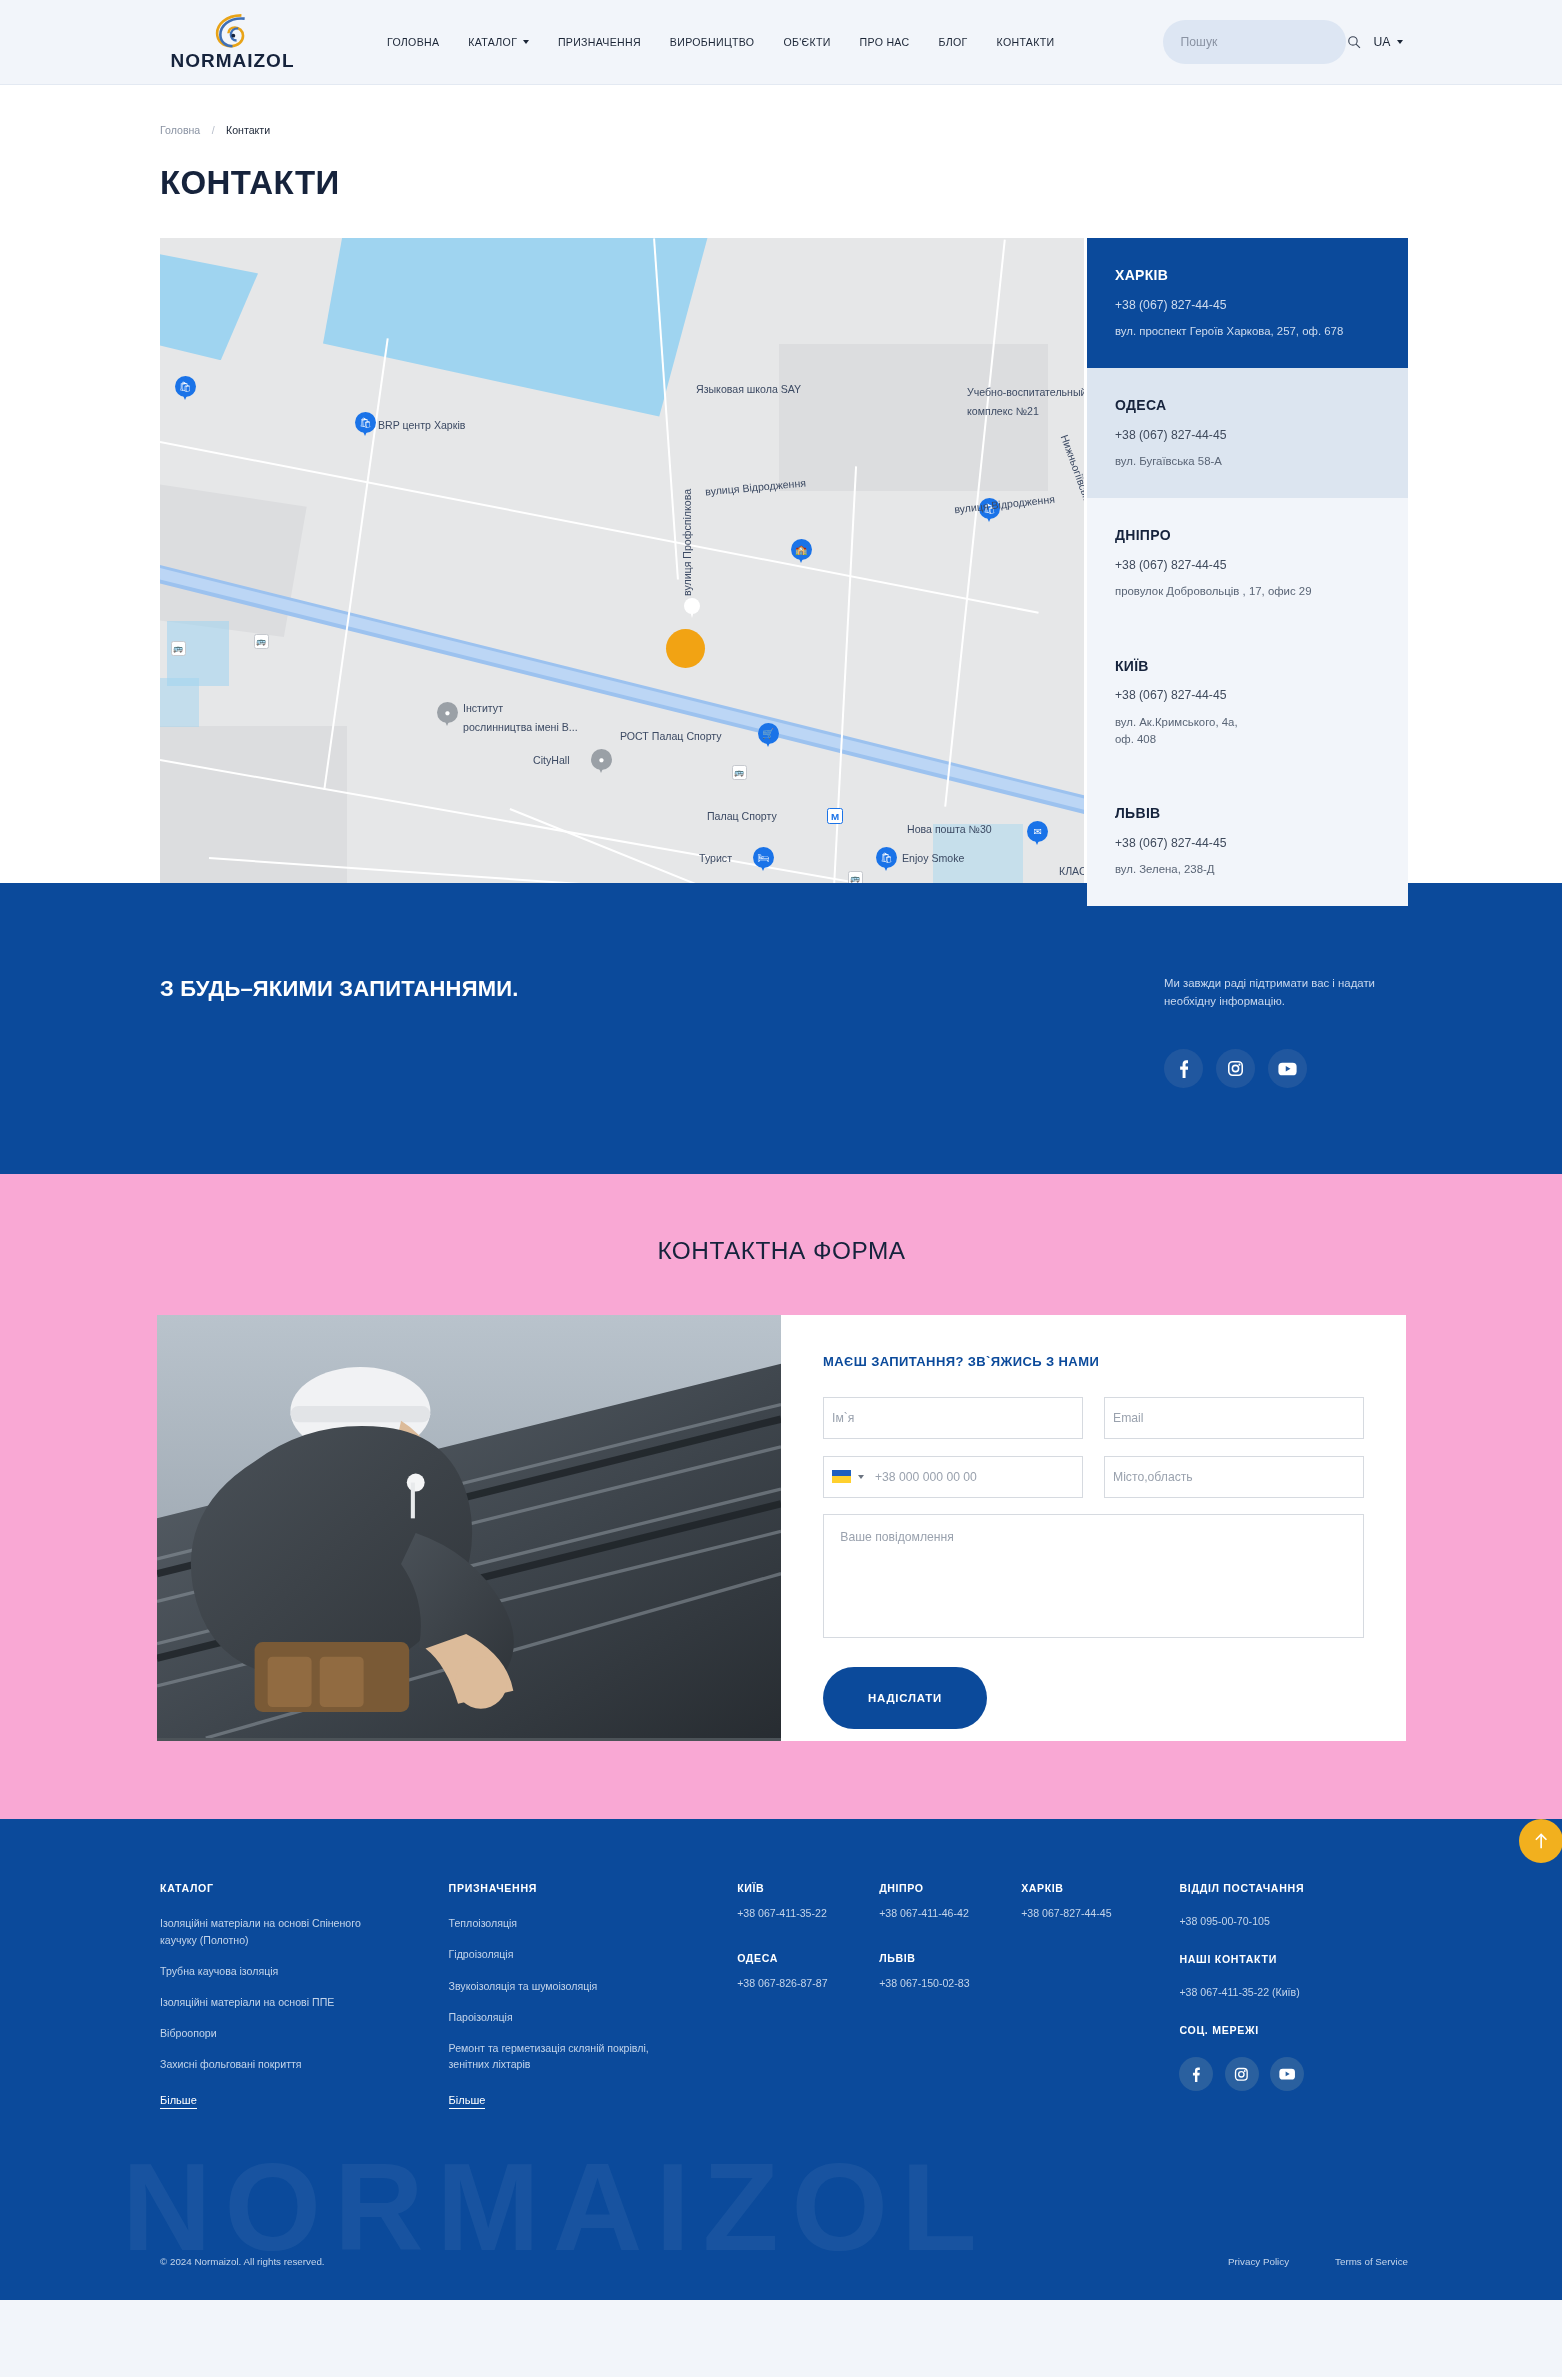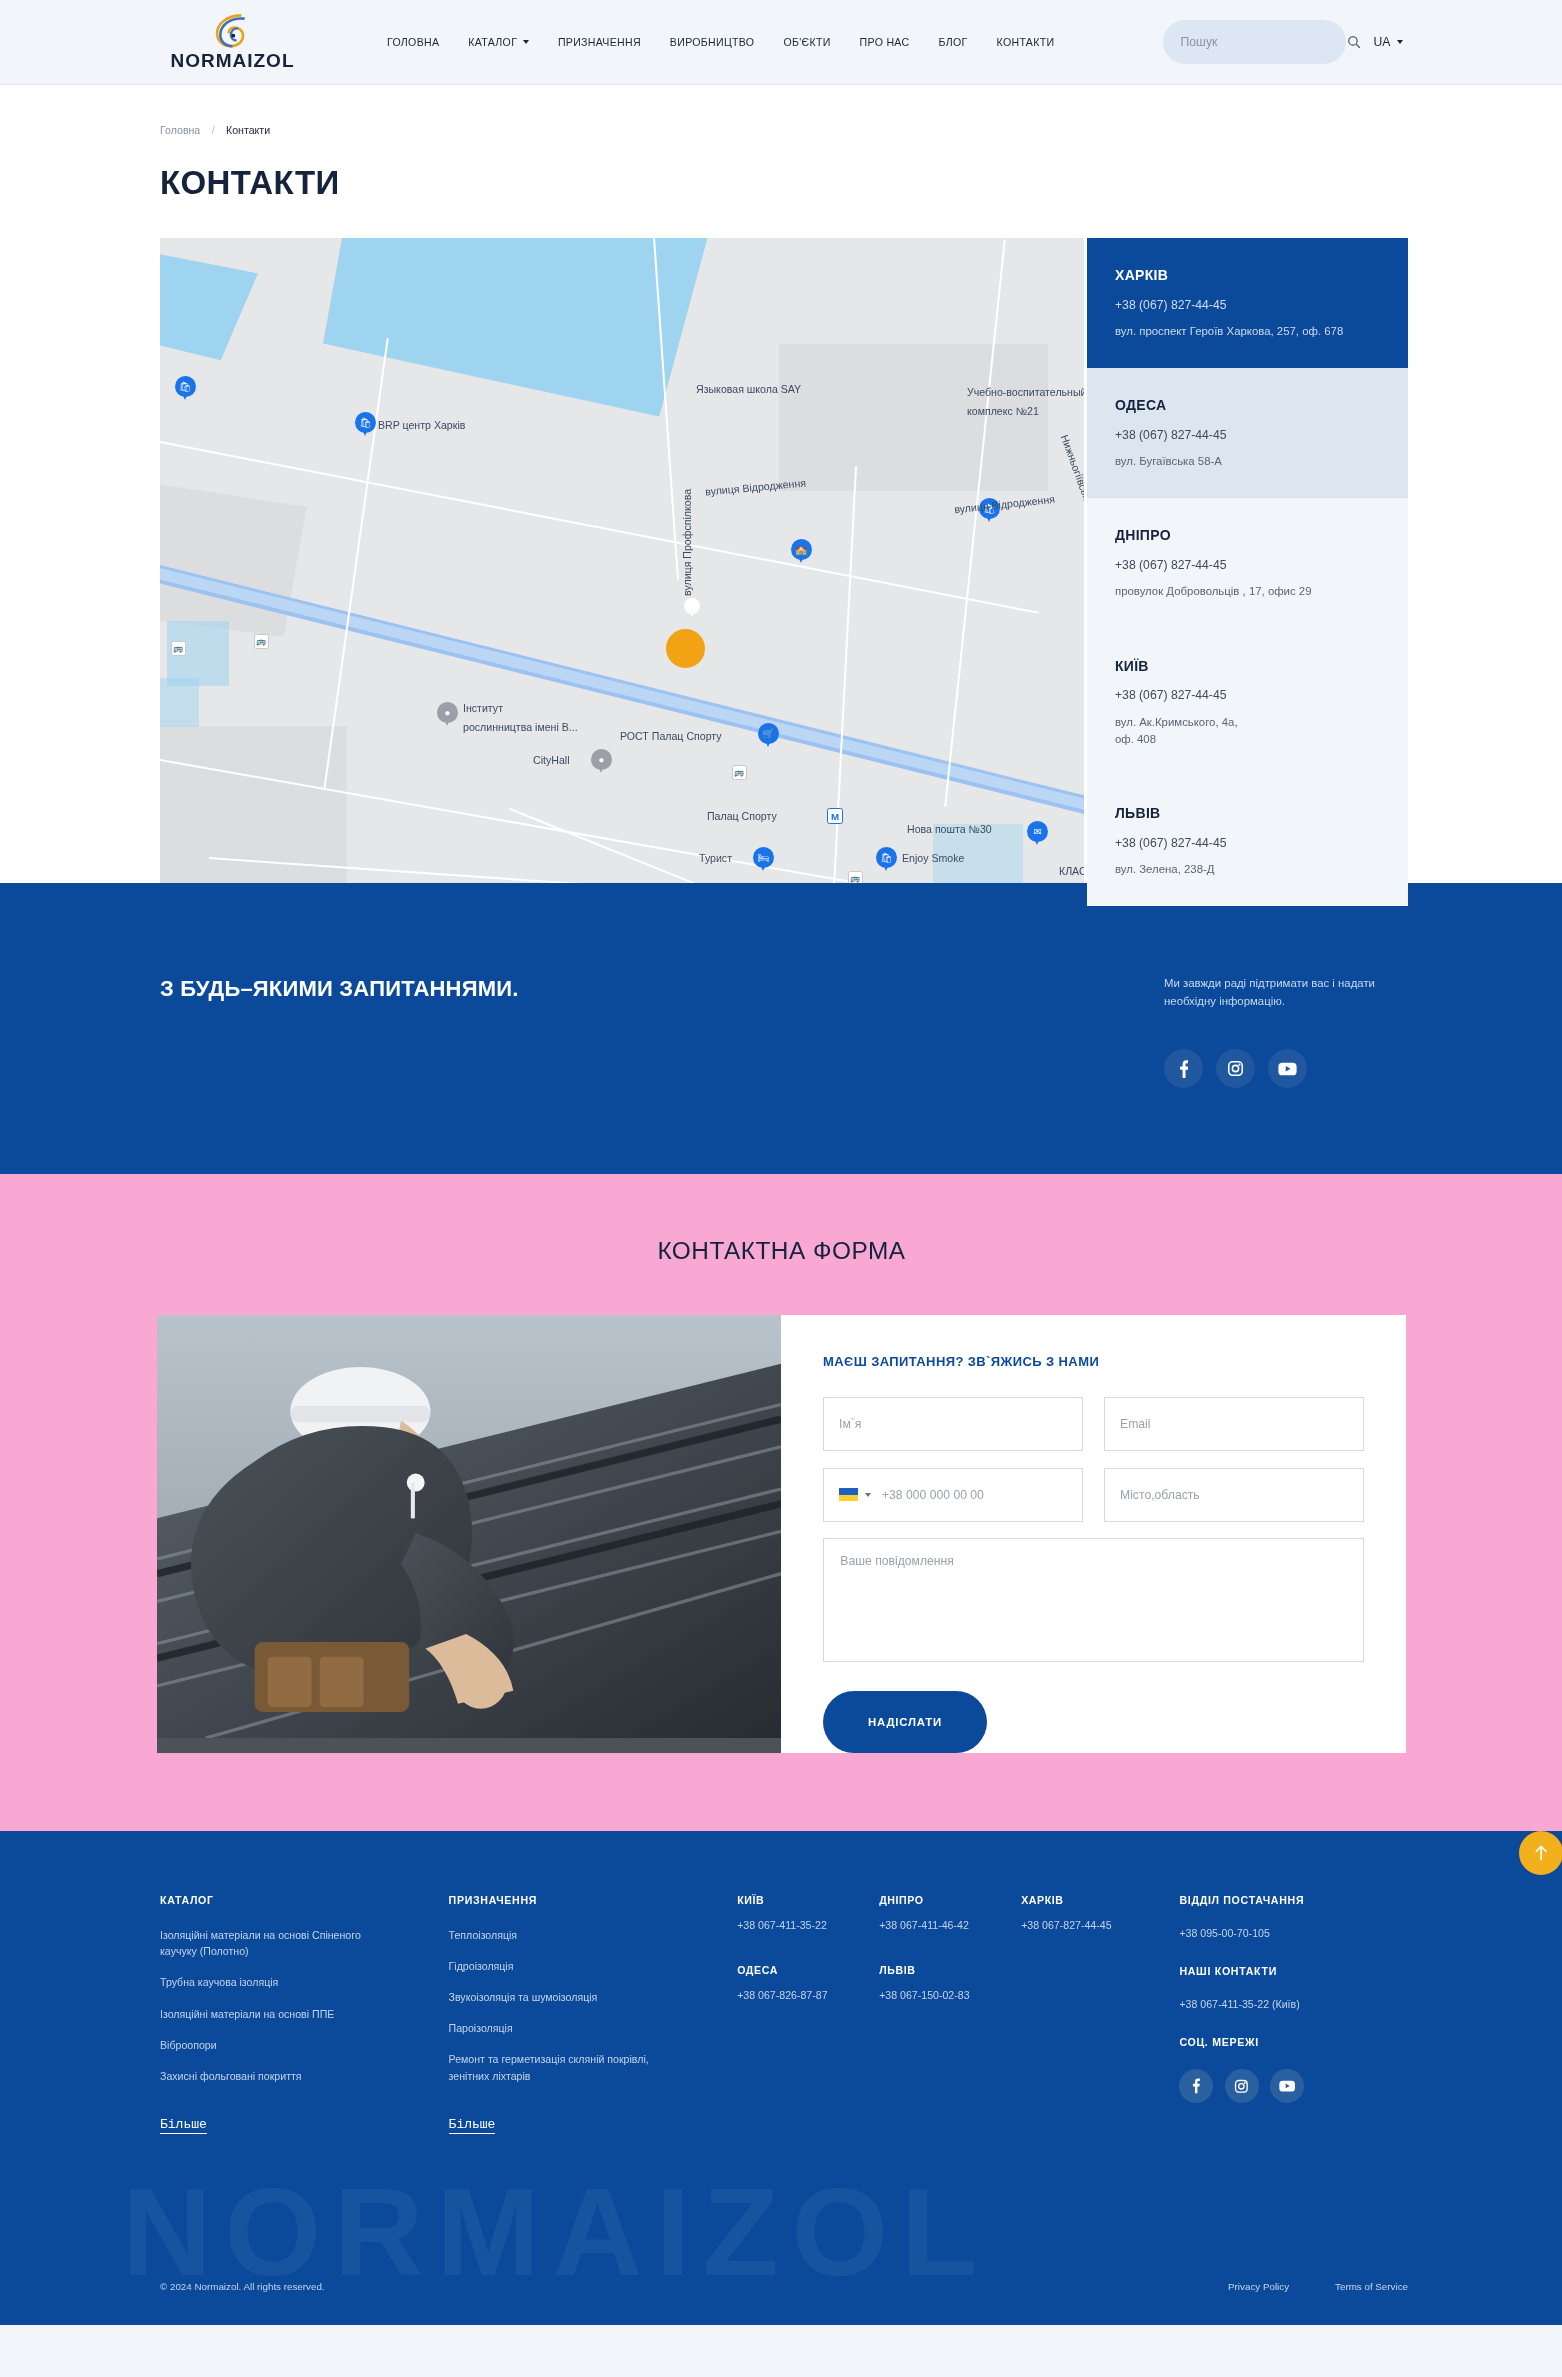--- a/index.html
+++ b/index.html
@@ -171,22 +171,22 @@
   .form-photo {
     width: 624px; position: relative; overflow: hidden; background: #4c5358;
   }
   .form-body { flex: 1; padding: 39px 42px 0 42px; }
   .form-head {
     font-size: 13px; font-weight: 700; color: #0b4a9b; letter-spacing: 0.4px;
     margin-bottom: 28px; text-transform: uppercase;
   }
   .row { display: flex; gap: 21px; margin-bottom: 16.3px; }
   .field {
-    flex: 1; height: 54px; border: 0.8px solid #d6dae0; background: #fff;
-    display: flex; align-items: center; padding: 0 15px;
+    flex: 1; height: 42px; border: 0.8px solid #d6dae0; background: #fff;
+    display: flex; align-items: center; padding: 0 8px;
   }
   .field input {
     border: none; outline: none; background: transparent; width: 100%;
     font-family: inherit; font-size: 12.2px; color: #1b2536;
   }
   .field input::placeholder { color: #9aa2ae; }
   .flag {
     width: 19px; height: 13px; flex-shrink: 0; margin-right: 6.5px;
     background: linear-gradient(#1f5fbf 0 50%, #ffd02e 50% 100%);
   }
@@ -223,22 +223,22 @@
   .fcol-supply { width: 244px; }
   .fheading {
     font-size: 10.6px; font-weight: 700; color: #fff; letter-spacing: 0.7px;
     margin-bottom: 21px; text-transform: uppercase;
   }
   .flink {
     font-size: 10.6px; color: #c3d4ea; line-height: 1.55; margin-bottom: 14.7px;
     cursor: pointer; max-width: 236px;
   }
   .fmore {
-    font-size: 13px; color: #fff; border-bottom: 0.8px solid #fff;
-    display: inline-block; padding-bottom: 1.6px; cursor: pointer; margin-top: 18px; font-family: Liberation Mono, monospace;
+    font-size: 11px; color: #fff; border-bottom: 0.8px solid #fff;
+    display: inline-block; padding-bottom: 1.6px; cursor: pointer; margin-top: 7px;
   }
   .cities-grid { display: flex; flex-wrap: wrap; }
   .city-cell { width: 142px; margin-bottom: 33px; }
   .city-name {
     font-size: 10.6px; font-weight: 700; color: #fff; letter-spacing: 0.6px;
     margin-bottom: 13px; text-transform: uppercase;
   }
   .city-phone { font-size: 10.6px; color: #c3d4ea; cursor: pointer; }
   .fsub { font-size: 10.6px; color: #c3d4ea; margin-bottom: 26px; cursor: pointer; }
   .footer-socials { display: flex; gap: 11.4px; margin-top: 3.3px; }

